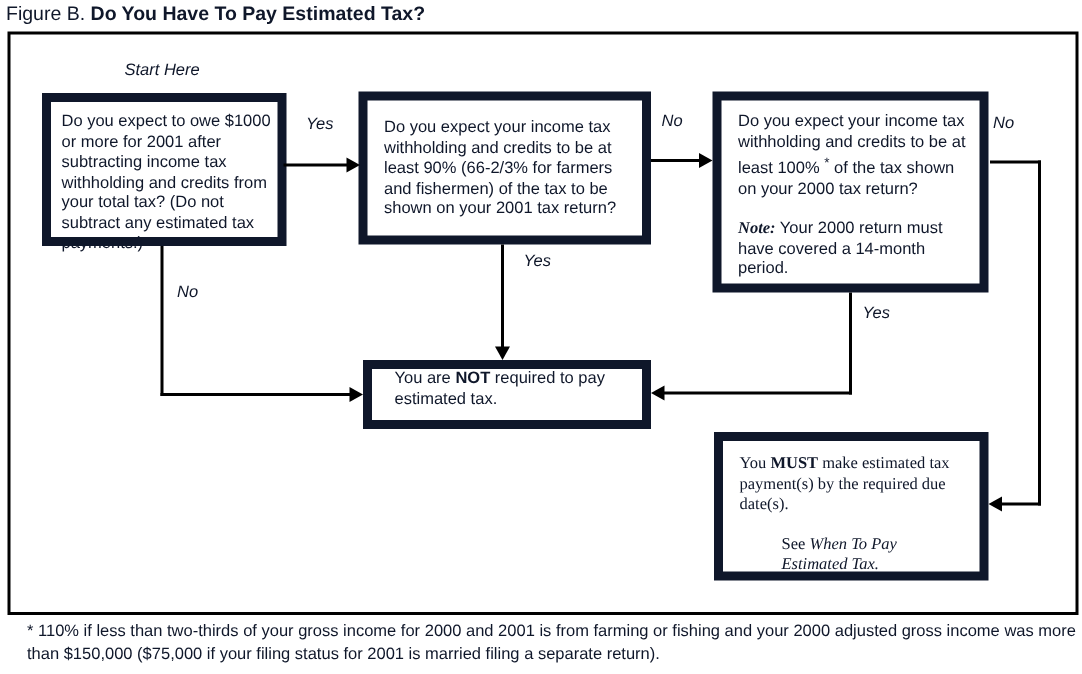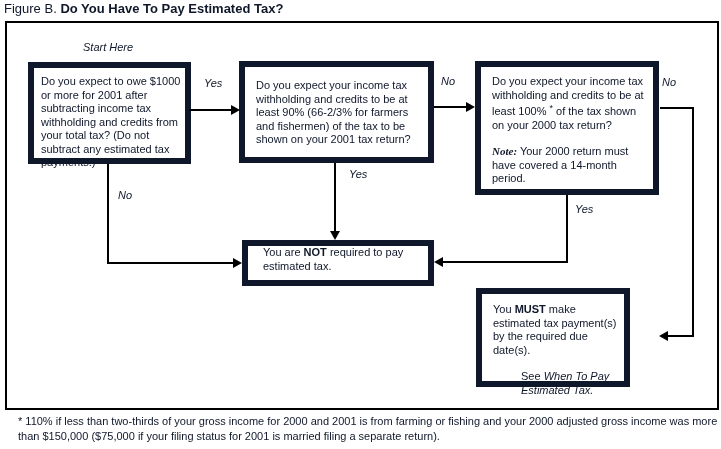--- a/index.html
+++ b/index.html
@@ -35,21 +35,21 @@
     line-height: 13.5px;
   }
   .box-q1 { left: 28px; top: 62px; width: 163px; height: 102px; padding: 7px 3px 0 7px; }
   .box-q2 { left: 239px; top: 61px; width: 195px; height: 102px; padding: 12px 6px 0 11px; }
   .box-q3 { left: 475px; top: 61px; width: 184px; height: 134px; padding: 8px 6px 0 11px; }
   .box-not {
     left: 242px; top: 240px; width: 192px; height: 46px;
     padding-left: 15px;
     display: flex; align-items: flex-start;
   }
-  .box-must { left: 476px; top: 288px; width: 154px; height: 99px; padding: 9px 6px 0 11px; }
+  .box-must { left: 476px; top: 288px; width: 183px; height: 99px; padding: 9px 6px 0 11px; font-family: Liberation Serif, serif; }
   .para-gap { margin-top: 13px; }
   .see-para { max-width: 118px; margin-left: 28px; }
   .emph { font-weight: bold; }
   .note-label { font-weight: bold; font-style: italic; font-family: Liberation Serif, serif; }
   .see-italic { font-style: italic; }
   sup.fn-mark { font-size: 9px; vertical-align: 4px; }
   .flow-label {
     position: absolute;
     font-size: 11px;
     font-style: italic;

